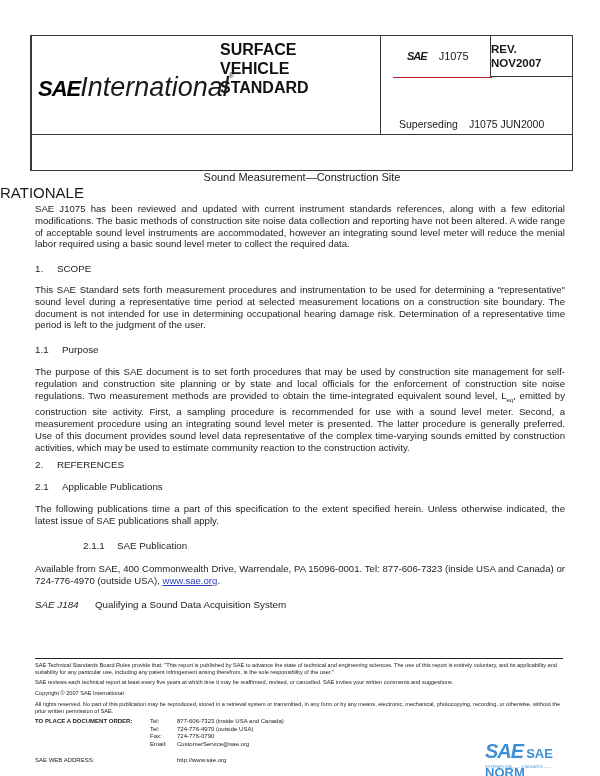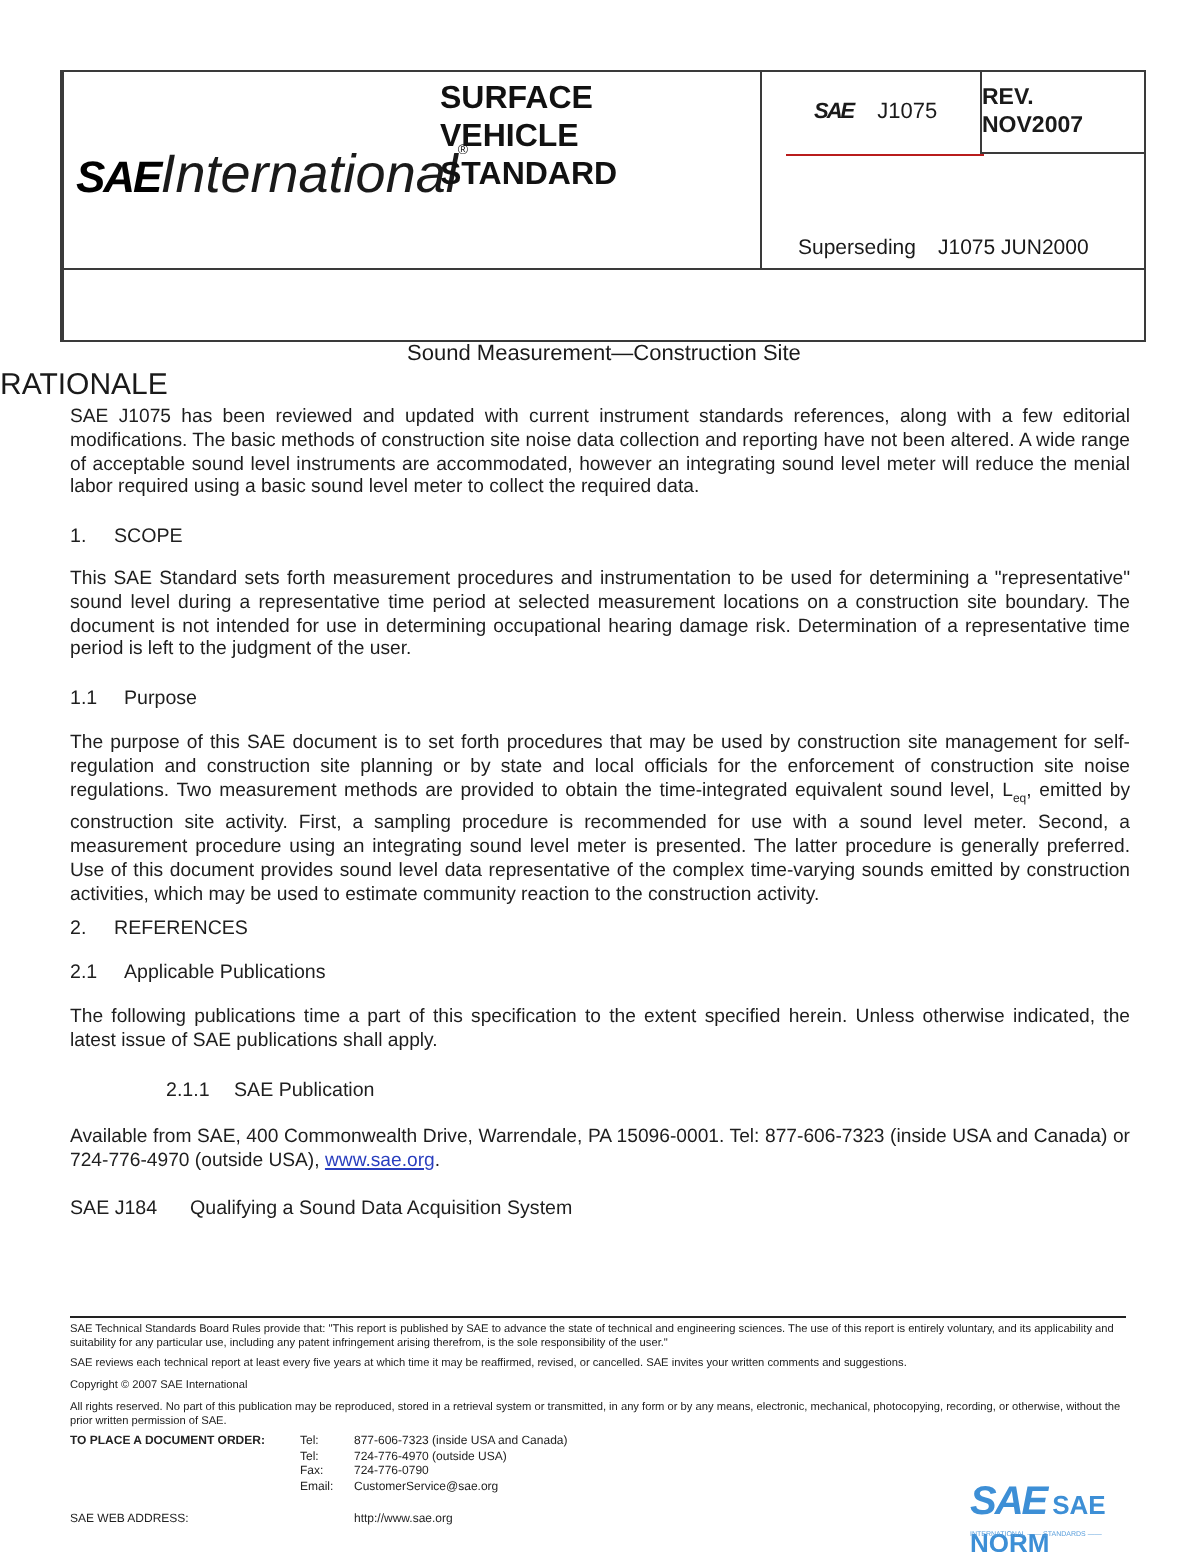--- a/index.html
+++ b/index.html
@@ -105,21 +105,21 @@
 <div class="abs body-text" style="top:503px;">The following publications time a part of this specification to the extent specified herein. Unless otherwise indicated, the latest issue of SAE publications shall apply.</div>
 
 <div class="abs heading" style="top:540px;margin-left:48px;">
   <span class="num" style="width:34px;">2.1.1</span><span>SAE Publication</span>
 </div>
 <div class="abs body-text" style="top:563px;">
   <span>Available from SAE, 400 Commonwealth Drive, Warrendale, PA 15096-0001. Tel: 877-606-7323 (inside USA and Canada) or 724-776-4970 (outside USA), </span><a class="link">www.sae.org</a><span>.</span>
 </div>
 
 <div class="abs heading" style="top:599px;">
-  <span class="num" style="width:60px;">SAE J184</span><span>Qualifying a Sound Data Acquisition System</span>
+  <span class="num" style="width:60px;font-style:italic;">SAE J184</span><span>Qualifying a Sound Data Acquisition System</span>
 </div>
 
 <div class="abs rule"></div>
 <div class="abs fine" style="top:662px;">SAE Technical Standards Board Rules provide that: "This report is published by SAE to advance the state of technical and engineering sciences. The use of this report is entirely voluntary, and its applicability and suitability for any particular use, including any patent infringement arising therefrom, is the sole responsibility of the user."</div>
 <div class="abs fine" style="top:679px;">SAE reviews each technical report at least every five years at which time it may be reaffirmed, revised, or cancelled. SAE invites your written comments and suggestions.</div>
 <div class="abs fine" style="top:690px;">Copyright © 2007 SAE International</div>
 <div class="abs fine" style="top:701px;">All rights reserved. No part of this publication may be reproduced, stored in a retrieval system or transmitted, in any form or by any means, electronic, mechanical, photocopying, recording, or otherwise, without the prior written permission of SAE.</div>
 
 <div class="abs order">
   <div><span class="k">TO PLACE A DOCUMENT ORDER:</span><span class="k2">Tel:</span><span>877-606-7323 (inside USA and Canada)</span></div>

